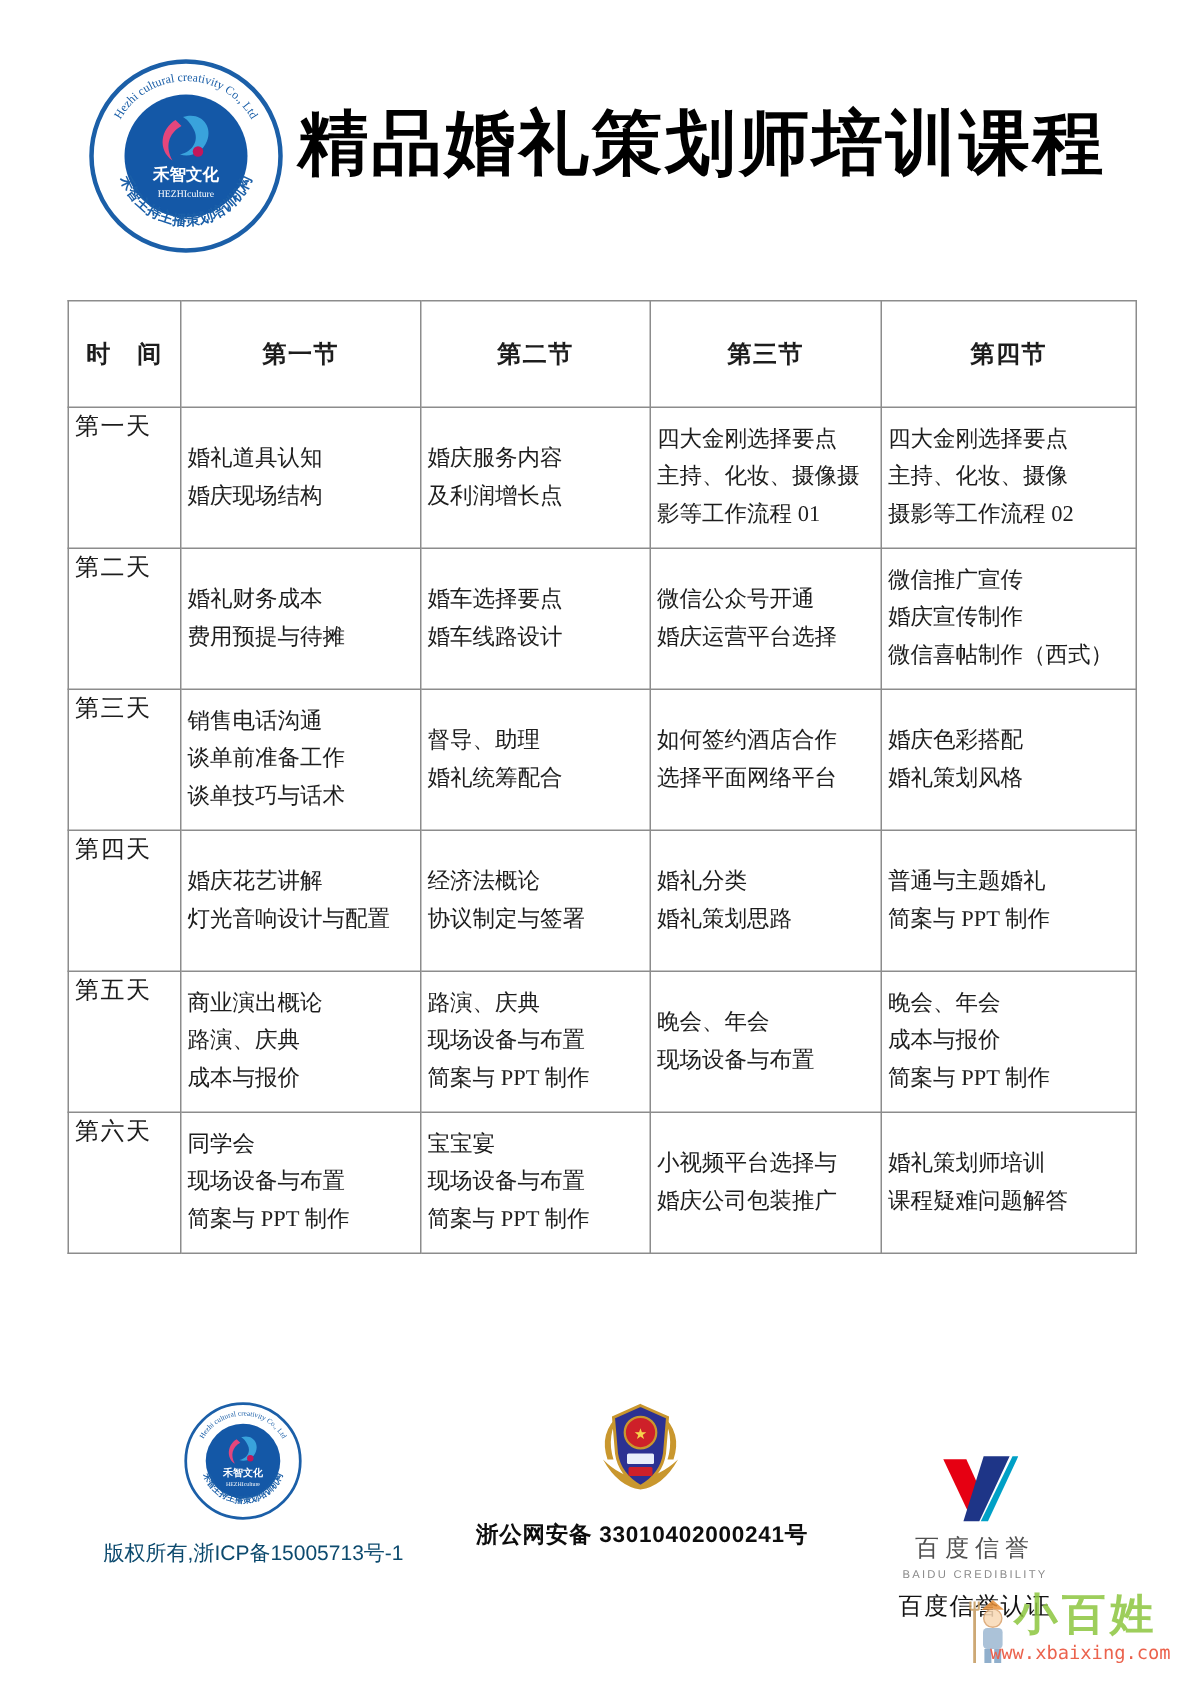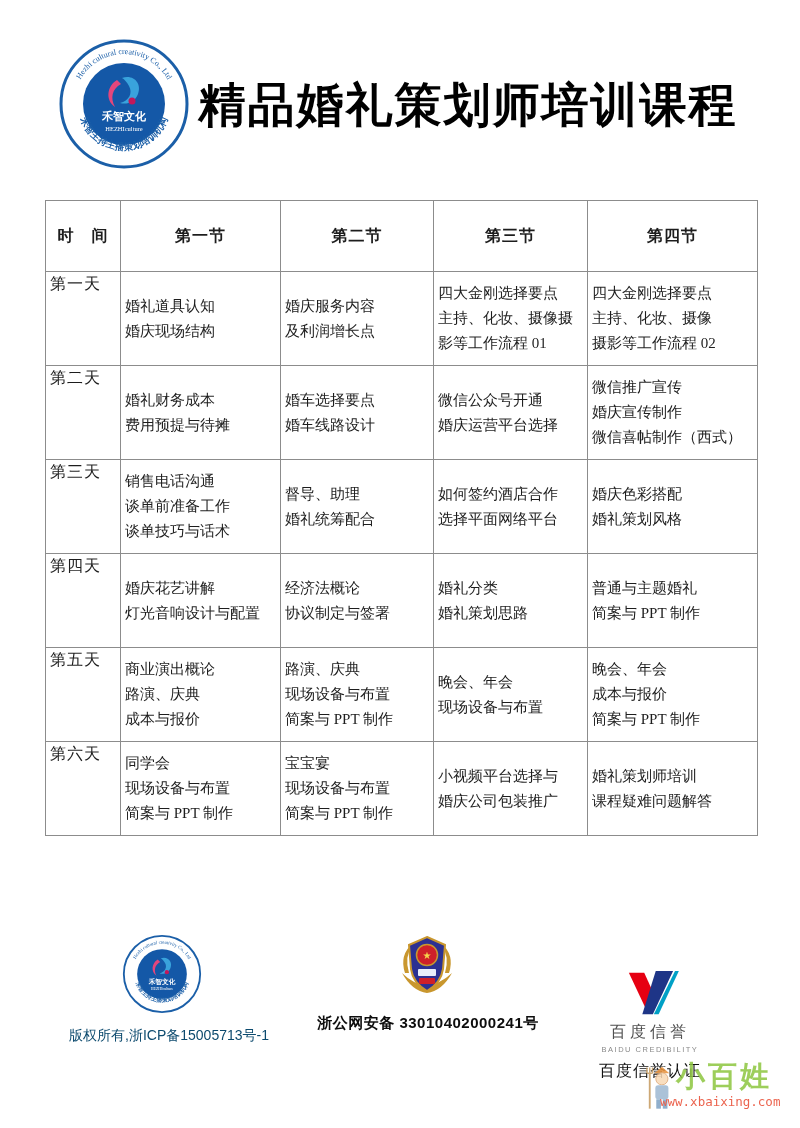--- a/index.html
+++ b/index.html
@@ -4,21 +4,21 @@
 <style>
   html,body { margin:0; padding:0; background:#ffffff; }
   .page {
     position:relative; width:800px; height:1128px; background:#ffffff;
     overflow:hidden; font-family:"Liberation Serif","DejaVu Serif",serif;
   }
 
   
   .hz-logo { position:absolute; left:58px; top:38px; width:132px; height:132px; }
   .page-title {
-    position:absolute; left:180px; top:74px; width:576px;
+    position:absolute; left:180px; top:64px; width:576px;
     text-align:center; font-size:47px; font-weight:bold; color:#000;
     letter-spacing:2px; font-family:"Liberation Serif","DejaVu Serif",serif;
   }
 
   
   table.course {
     position:absolute; left:45px; top:200px; width:712px;
     border-collapse:collapse; table-layout:fixed; color:#1d1d1d;
   }
   table.course th, table.course td {

